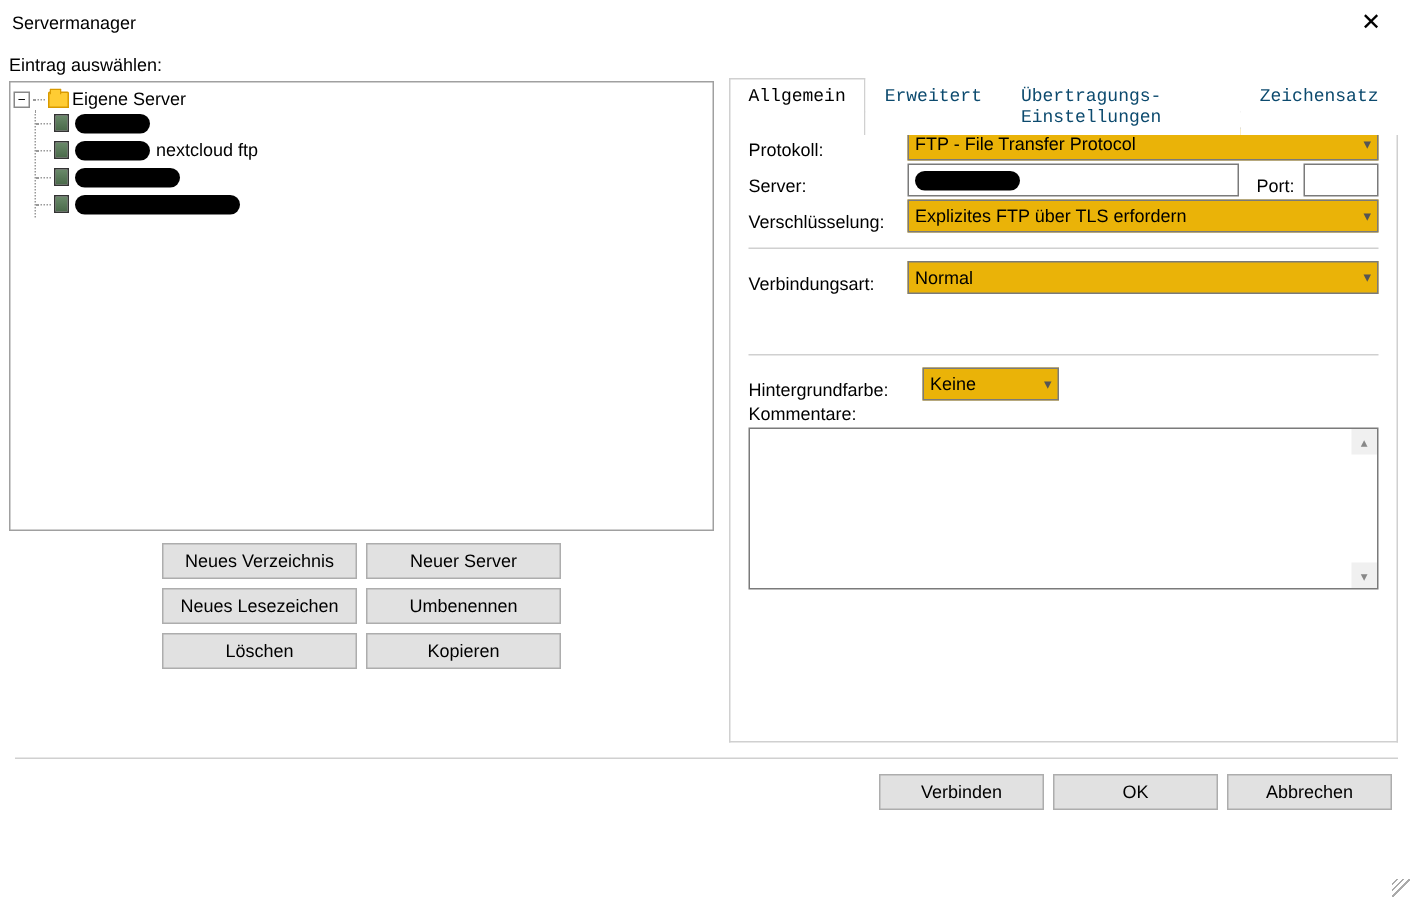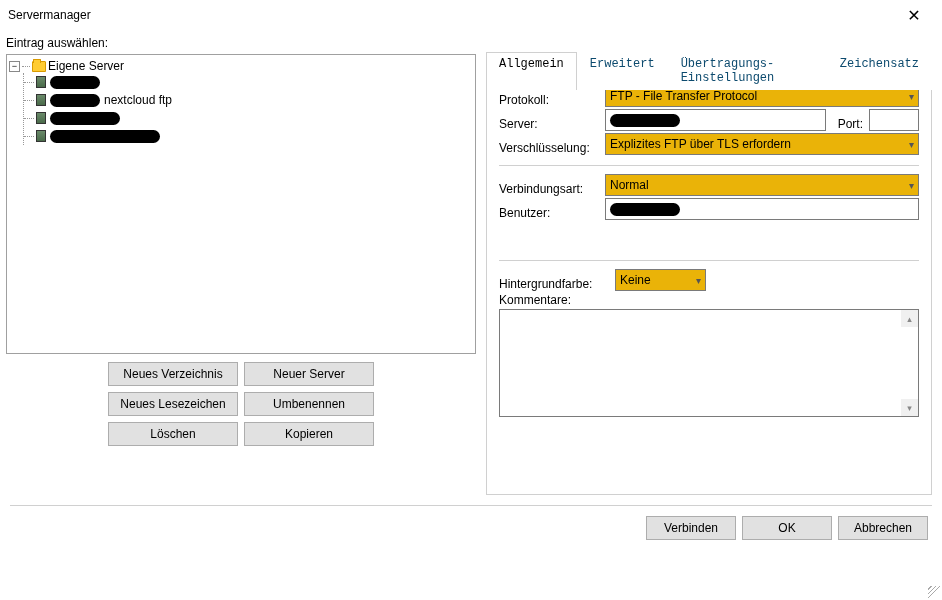--- a/index.html
+++ b/index.html
@@ -44,21 +44,21 @@
   .port-input { width: 50px; background: #fff; border: 1px solid #7a7a7a; height: 22px; }
   .server-input { flex: 1; background: #fff; border: 1px solid #7a7a7a; height: 22px; display: flex; align-items: center; padding: 0 4px; }
   .user-input { flex: 1; background: #fff; border: 1px solid #7a7a7a; height: 22px; display: flex; align-items: center; padding: 0 4px; }
   .pw-input { flex: 1; background: #fff; border: 1px solid #7a7a7a; height: 22px; display: flex; align-items: center; padding: 0 6px; letter-spacing: 1px; overflow: hidden; font-family: Arial; }
   .comment-box { border: 1px solid #7a7a7a; background: #fff; height: 108px; margin-top: 2px; position: relative; }
   .comment-box .scroll-up, .comment-box .scroll-down { position: absolute; right: 0; width: 17px; height: 17px; background: #f0f0f0; display: flex; align-items: center; justify-content: center; font-size: 9px; color: #888; }
   .comment-box .scroll-up { top: 0; }
   .comment-box .scroll-down { bottom: 0; }
   .hr-full { border-top: 1px solid #d0d0d0; margin: 10px 10px 0; }
   .dialog-buttons { display: flex; justify-content: flex-end; gap: 6px; padding: 10px 14px; }
-  .dialog-buttons .btn { width: 90px; }
+  .dialog-buttons .btn { width: 110px; }
   .resize-grip { position: absolute; right: 2px; bottom: 2px; width: 12px; height: 12px; background:
     linear-gradient(135deg, transparent 0 2px, #aaa 2px 3px, transparent 3px 5px, #aaa 5px 6px, transparent 6px 8px, #aaa 8px 9px, transparent 9px); }
 </style>
 </head>
 <body>
 
 <div class="window">
 
   <div class="titlebar">
     <span class="title">Servermanager</span>
@@ -146,26 +146,20 @@
         <div class="sep"></div>
 
         <div class="form-row">
           <div class="form-label">Verbindungsart:</div>
           <div class="sel">
             <span>Normal</span>
             <span class="chev">▾</span>
           </div>
         </div>
 
-        <div class="form-row">
-          <div class="form-label">Benutzer:</div>
-          <div class="user-input">
-            <span class="redact md"></span>
-          </div>
-        </div>
 
 
         <div class="sep" style="margin-top:40px"></div>
 
         <div class="form-row">
           <div class="form-label" style="width:110px">Hintergrundfarbe:</div>
           <div class="sel small">
             <span>Keine</span>
             <span class="chev">▾</span>
           </div>

